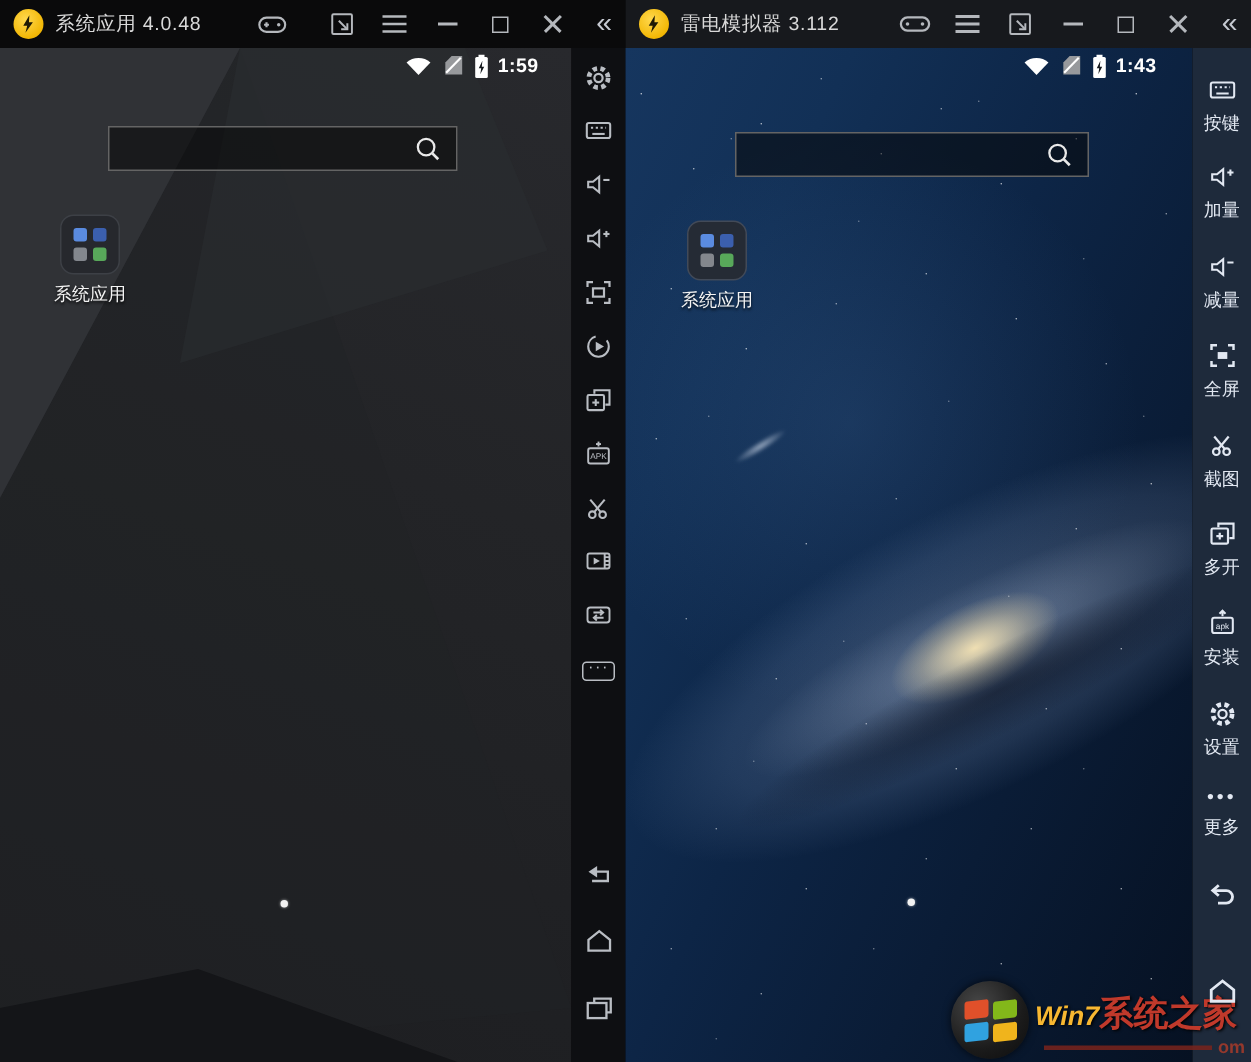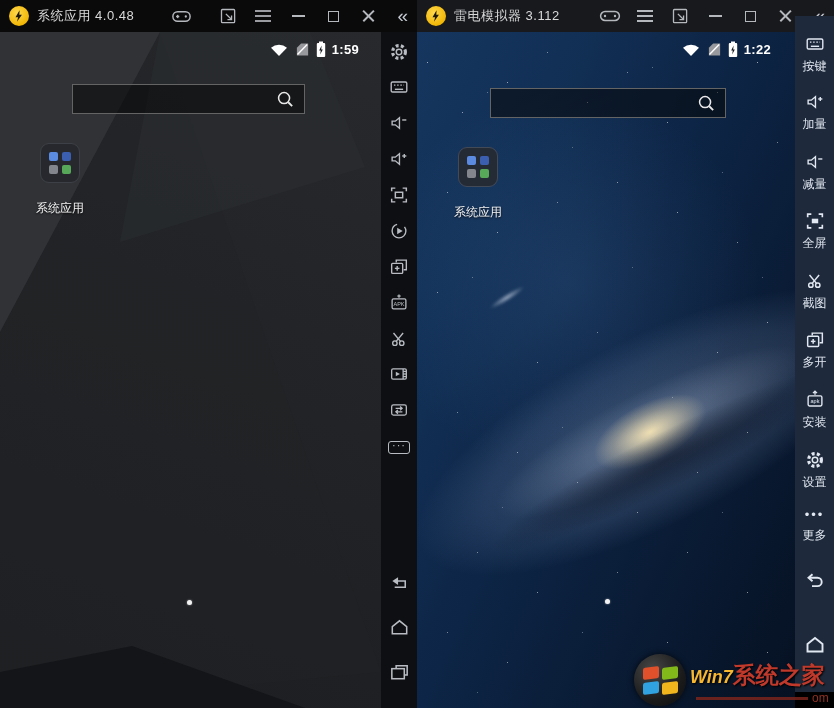--- a/index.html
+++ b/index.html
@@ -75,21 +75,21 @@
     270px 520px rgba(255,255,255,.65),330px 560px rgba(255,255,255,.7),30px 600px rgba(255,255,255,.6),
     90px 630px rgba(255,255,255,.65),250px 610px rgba(255,255,255,.7),310px 640px rgba(255,255,255,.6),
     350px 620px rgba(255,255,255,.7);}
   .stars2{box-shadow:70px 60px rgba(255,255,255,.45),155px 115px rgba(255,255,255,.4),
     235px 35px rgba(255,255,255,.45),305px 140px rgba(255,255,255,.4),55px 245px rgba(255,255,255,.45),
     215px 235px rgba(255,255,255,.4),345px 245px rgba(255,255,255,.4),145px 395px rgba(255,255,255,.4),
     255px 365px rgba(255,255,255,.45),85px 475px rgba(255,255,255,.4),305px 480px rgba(255,255,255,.4),
     165px 600px rgba(255,255,255,.45),225px 660px rgba(255,255,255,.4),60px 660px rgba(255,255,255,.4);}
 
   
-  .statusbar{position:absolute;top:4px;right:0;height:26px;display:flex;align-items:center;
+  .statusbar{position:absolute;top:4px;right:0;height:26px;display:flex;align-items:flex-start;
     gap:6px;color:#fff;}
   .statusbar-left{right:22px;} .statusbar-right{right:24px;}
   .st-time{font-size:13px;font-weight:bold;letter-spacing:.3px;}
 
   
   .searchbar{position:absolute;height:30px;background:rgba(8,8,8,.55);
     border:1px solid #646464;display:flex;align-items:center;}
   .searchbar input{flex:1;background:transparent;border:none;outline:none;height:100%;
     padding:0 8px;color:#eee;font-size:13px;}
   .search-mag{margin-right:9px;flex:0 0 auto;}
@@ -97,36 +97,36 @@
   
   .folder{position:absolute;width:64px;display:flex;flex-direction:column;align-items:center;}
   .folder-box{width:40px;height:40px;border-radius:9px;border:1px solid #3d4046;
     display:grid;grid-template-columns:9px 9px;grid-template-rows:9px 9px;gap:4px;
     align-content:center;justify-content:center;}
   .folder-box-left{background:#26282d;}
   .folder-box-right{background:#252b35;border-color:#424a58;}
   .mini{border-radius:2px;}
   .mini-1{background:#5a8be0;} .mini-2{background:#3b5fae;}
   .mini-3{background:#83878d;} .mini-4{background:#58a85a;}
-  .folder-label{margin-top:17px;font-size:12px;color:#f4f4f4;
+  .folder-label{margin-top:5px;font-size:12px;color:#f4f4f4;
     text-shadow:0 1px 2px rgba(0,0,0,.85);white-space:nowrap;}
 
   .page-dot{position:absolute;width:5px;height:5px;border-radius:50%;background:#f2f2f2;
     box-shadow:0 0 2px rgba(255,255,255,.6);}
 
   
   .ltb{position:absolute;left:381px;top:32px;width:36px;height:676px;background:#0e0f12;}
   .ltb .tool{position:absolute;left:6px;width:24px;height:24px;display:flex;
     align-items:center;justify-content:center;color:#b9bdc3;cursor:default;}
   .more-box{width:22px;height:13px;border:1.4px solid currentColor;border-radius:3px;
     display:flex;align-items:center;justify-content:center;font-size:11px;line-height:0;
     letter-spacing:1px;padding-bottom:4px;}
 
   
-  .rtb{position:absolute;left:378px;top:16px;width:39px;height:676px;background:#1e2a3b;}
+  .rtb{position:absolute;left:378px;top:32px;width:39px;height:676px;background:#1e2a3b;}
   .rtb .tool-item{position:absolute;left:0;width:39px;display:flex;flex-direction:column;
     align-items:center;color:#e2e8f2;cursor:default;}
   .rtb .t-icon{width:24px;height:24px;display:flex;align-items:center;justify-content:center;}
   .rtb .t-label{font-size:12px;margin-top:2px;white-space:nowrap;}
   .rtb .nav-btn{position:relative;z-index:9;}
   .more-dots{font-size:13px;letter-spacing:2px;line-height:10px;padding-bottom:6px;}
 
   
   .watermark{position:absolute;left:630px;top:653px;width:210px;height:55px;z-index:5;
     pointer-events:none;}
@@ -136,21 +136,21 @@
     align-content:center;justify-content:center;box-shadow:0 0 6px rgba(0,0,0,.7);}
   .wm-pane{border-radius:2px;transform:skewY(-7deg);}
   .wm-p1{background:#e0502a;} .wm-p2{background:#83b81a;}
   .wm-p3{background:#30a2e0;} .wm-p4{background:#f0b41c;}
   .wm-text{position:absolute;left:60px;top:7px;white-space:nowrap;font-weight:bold;
     font-style:italic;text-shadow:1px 1px 2px #000;}
   .wm-brand{font-size:18px;color:#f7b731;}
   .wm-site{font-size:23px;color:#c0392b;font-style:normal;}
   .wm-url{position:absolute;left:66px;top:38px;display:flex;align-items:center;opacity:.85;}
   .wm-bar{width:112px;height:3px;background:#7a241c;margin-right:4px;}
-  .wm-frag{font-size:12px;font-weight:normal;color:#a93b2a;}
+  .wm-frag{font-size:12px;font-weight:bold;color:#a93b2a;}
 </style>
 </head>
 <body>
 
 <div class="screen">
 
   <section class="inst inst-left">
 
     <header class="tbar tbar-left">
       <span class="tb-logo">
@@ -418,21 +418,21 @@
             <line x1="2.6" y1="13.4" x2="13" y2="2.6" stroke="#ffffff" stroke-width="1.5"></line>
           </svg>
         </span>
         <span>
           <svg width="10" height="17" viewBox="0 0 10 17">
             <rect x="3" y="0.5" width="4" height="2" fill="#fff"></rect>
             <rect x="0.8" y="2" width="8.4" height="14" rx="1" fill="#fff"></rect>
             <polygon points="5.6,4.5 3.2,9.5 4.8,9.5 4.2,13.5 6.8,8.5 5.2,8.5" fill="#14181c"></polygon>
           </svg>
         </span>
-        <span class="st-time">1:22</span>
+        <span class="st-time">1:43</span>
       </div>
 
       <div class="searchbar" style="left:73px;top:56px;width:236px;">
         <input type="text" value="" style="">
         <span class="search-mag">
           <svg width="19" height="19" viewBox="0 0 20 20" fill="none" stroke="#e9e9e9" stroke-width="1.6">
             <circle cx="8.5" cy="8.5" r="5.8"></circle>
               <line x1="12.9" y1="12.9" x2="17" y2="17" stroke-width="1.9"></line>
           </svg>
         </span>

